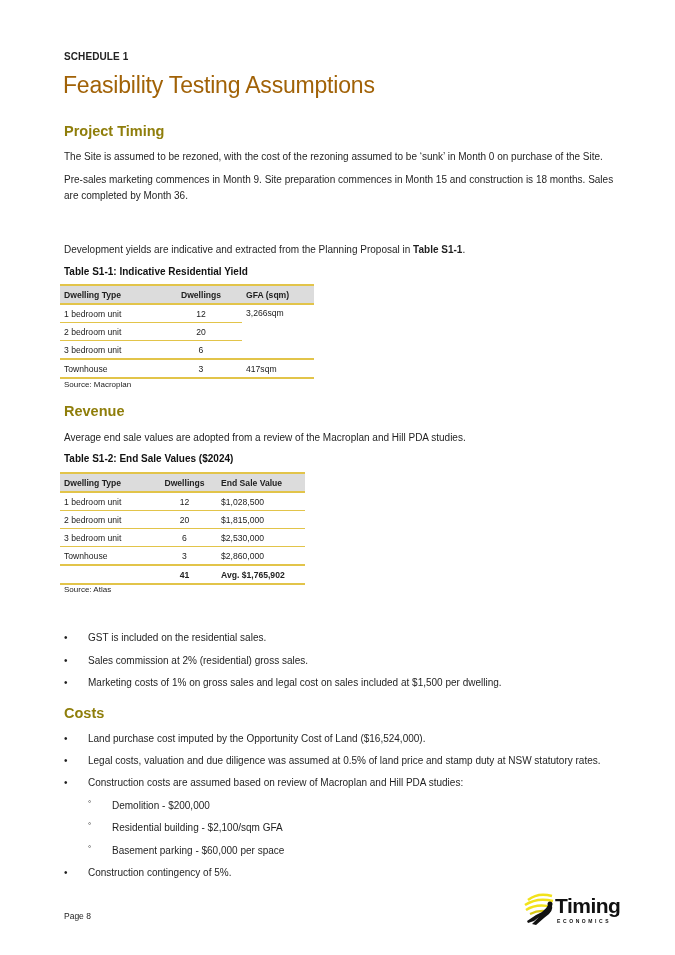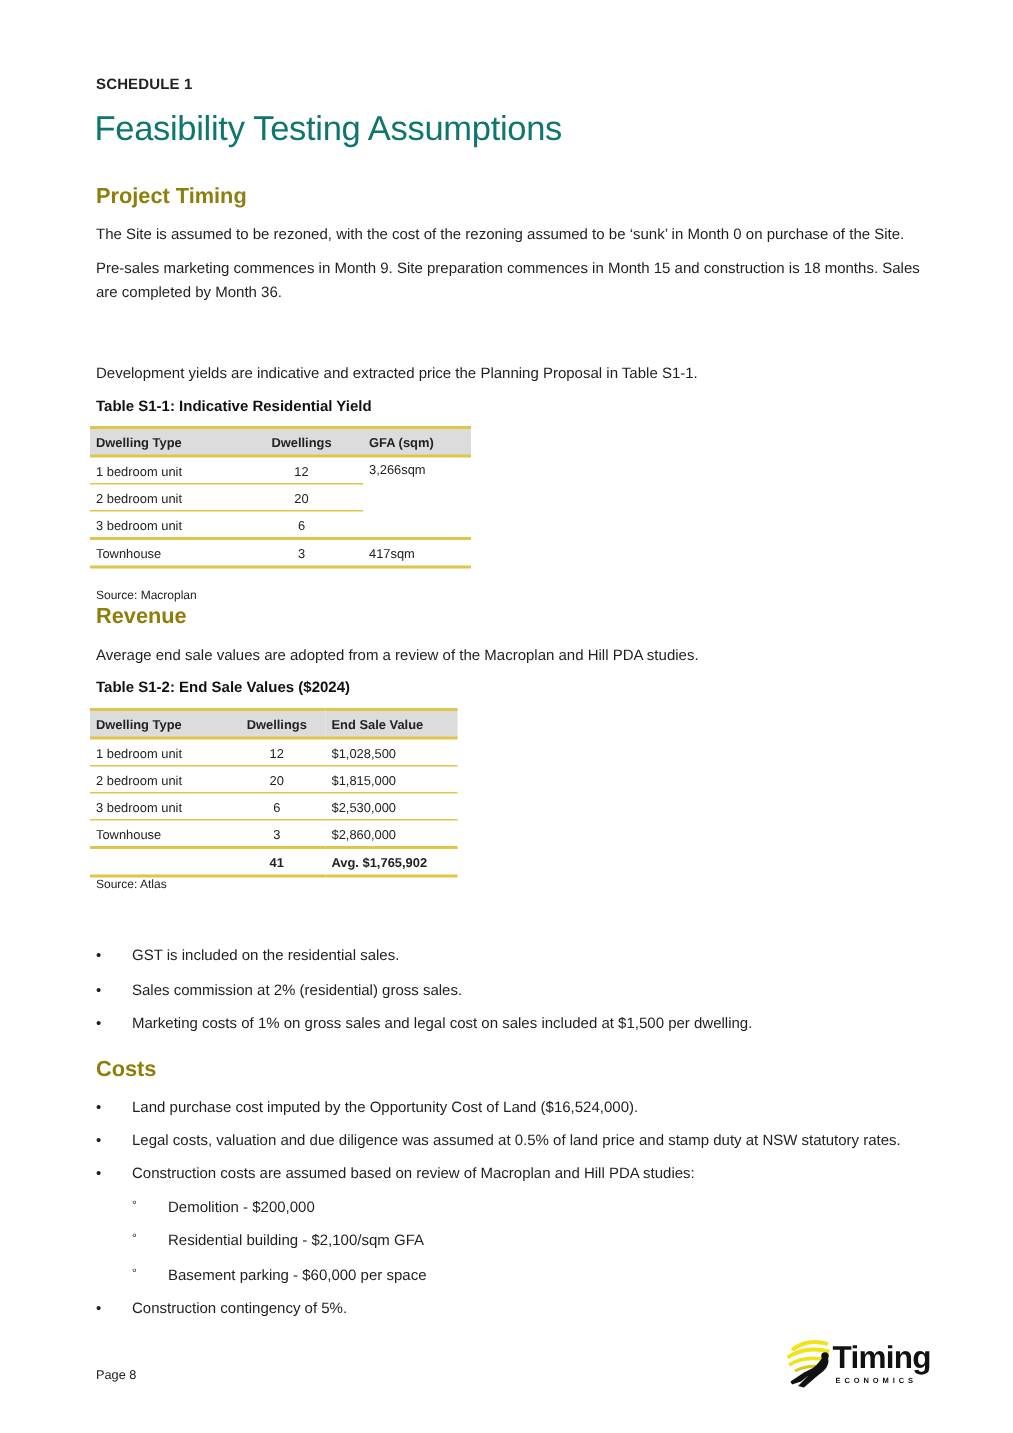--- a/index.html
+++ b/index.html
@@ -2,24 +2,24 @@
 <html><head>
 <meta charset="utf-8">
 <style>
   html, body { margin: 0; padding: 0; background: #ffffff; }
   body { width: 675px; height: 955px; position: relative; overflow: hidden;
          font-family: "Liberation Sans", sans-serif; color: #1a1a1a; }
   .page { position: absolute; left: 0; top: 0; width: 675px; height: 955px; }
   .abs { position: absolute; }
 
   .schedule { left: 64px; top: 51px; font-size: 10px; font-weight: bold; color: #222; letter-spacing: 0.1px; }
-  .title { left: 63px; top: 72px; font-size: 23px; color: #0f766e; font-weight: normal; letter-spacing: -0.2px; }
+  .title { left: 63px; top: 72px; font-size: 23px; color: #a16207; font-weight: normal; letter-spacing: -0.2px; }
   .h2 { left: 64px; font-size: 14.5px; font-weight: bold; color: #8f7e0b; }
   .p { left: 64px; font-size: 10px; color: #1f1f1f; line-height: 16px; width: 550px; }
-  .p b { font-weight: normal; }
+  .p b { font-weight: bold; }
   .tcap { left: 64px; font-size: 10px; font-weight: bold; color: #111; }
 
   table { border-collapse: collapse; font-size: 8.6px; color: #222; }
   th { background: #dcdcdc; font-weight: bold; text-align: left; padding: 0 4px; height: 17px; }
   td { padding: 0 4px; height: 17px; }
   .gold-top { border-top: 2px solid #e2c44a; }
   .gold-bot { border-bottom: 2px solid #e2c44a; }
   .thin-bot { border-bottom: 1.5px solid #e2c44a; }
   .center { text-align: center; }
   .right { text-align: left; }
@@ -41,21 +41,21 @@
 
 <div class="page">
 
   <div class="abs schedule">SCHEDULE 1</div>
   <div class="abs title">Feasibility Testing Assumptions</div>
 
   <div class="abs h2" style="top:123px;">Project Timing</div>
   <div class="abs p" style="top:149px;">The Site is assumed to be rezoned, with the cost of the rezoning assumed to be ‘sunk’ in Month 0 on purchase of the Site.</div>
   <div class="abs p" style="top:172px;">Pre-sales marketing commences in Month 9. Site preparation commences in Month 15 and construction is 18 months. Sales are completed by Month 36.</div>
 
-  <div class="abs p" style="top:242px;"><span>Development yields are indicative and extracted price the Planning Proposal in </span><b>Table S1-1</b><span>.</span></div>
+  <div class="abs p" style="top:242px;"><span>Development yields are indicative and extracted from the Planning Proposal in </span><b>Table S1-1</b><span>.</span></div>
   <div class="abs tcap" style="top:266px;">Table S1-1: Indicative Residential Yield</div>
 
   <table class="abs" style="left:60px; top:284px; width:254px;">
     <colgroup>
         <col style="width:100px">
         <col style="width:82px">
         <col style="width:72px">
       </colgroup>
     <tbody>
         <tr class="gold-top gold-bot">
@@ -76,21 +76,21 @@
       <td class="gold-bot">3 bedroom unit</td>
       <td class="gold-bot center">6</td>
     </tr>
     <tr class="gold-bot">
       <td>Townhouse</td>
       <td class="center">3</td>
       <td class="right">417sqm</td>
     </tr>
   </tbody>
     </table>
-  <div class="abs source" style="top:380px;margin-top:12px;">Source: Macroplan</div>
+  <div class="abs source" style="top:380px;">Source: Macroplan</div>
 
   <div class="abs h2" style="top:403px;">Revenue</div>
   <div class="abs p" style="top:430px;">Average end sale values are adopted from a review of the Macroplan and Hill PDA studies.</div>
   <div class="abs tcap" style="top:453px;">Table S1-2: End Sale Values ($2024)</div>
 
   <table class="abs" style="left:60px; top:472px; width:245px;">
     <colgroup>
         <col style="width:92px">
         <col style="width:65px">
         <col style="width:88px">

